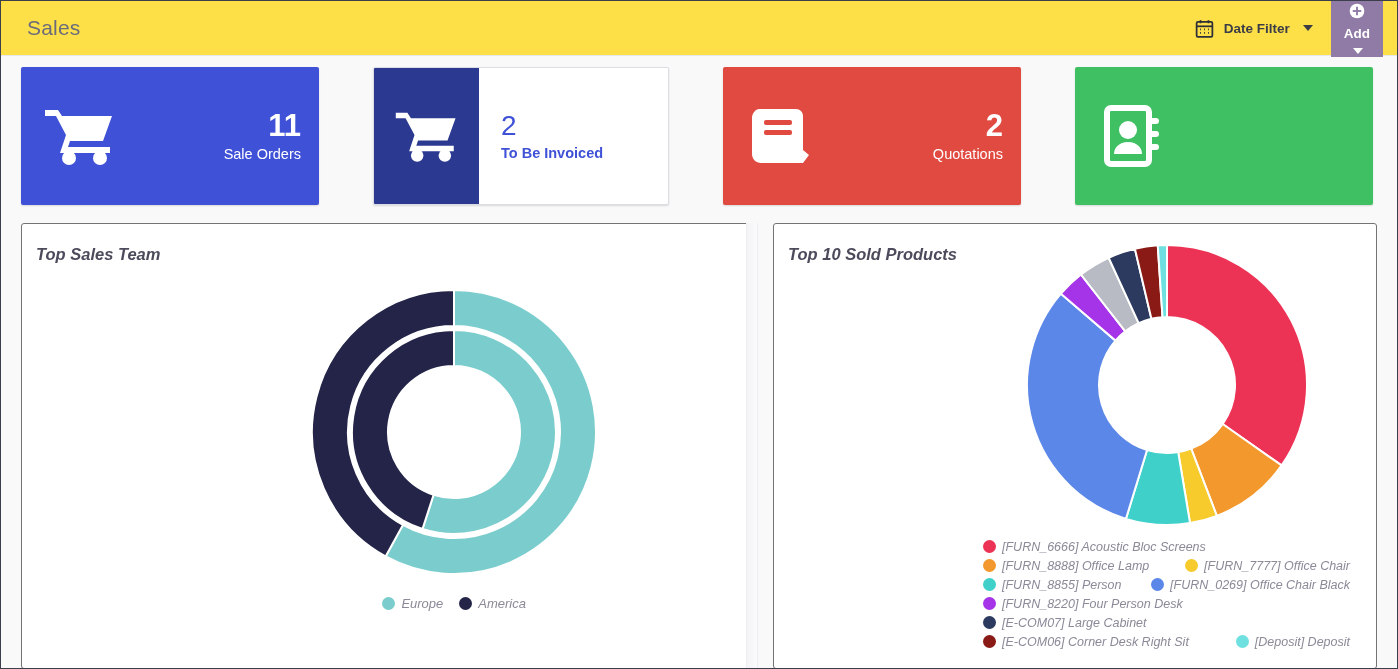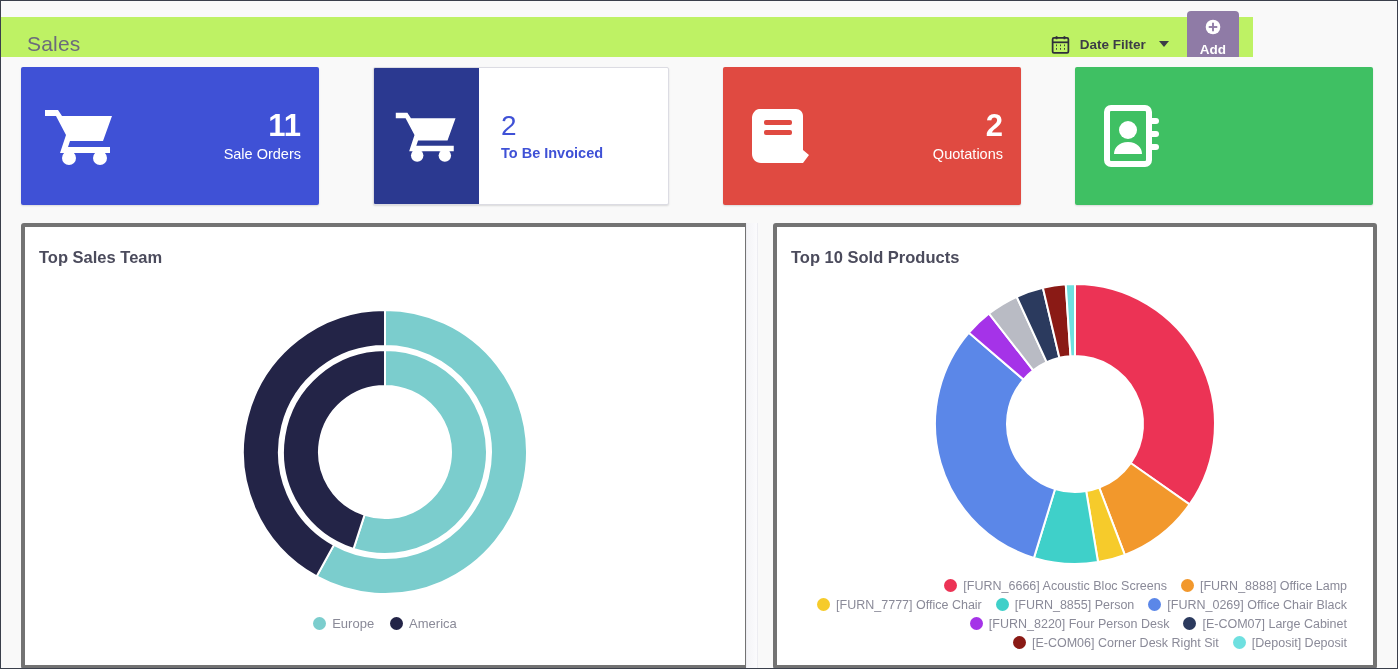--- a/index.html
+++ b/index.html
@@ -12,23 +12,23 @@
   #app {
     position: relative;
     width: 1398px; height: 669px;
     background: #f9f9f9;
     border: 1px solid #3a3f4b;
     overflow: hidden;
   }
 
   
   .topbar {
-    position: absolute; top: 16px; left: 0;
-    width: 1252px; height: 55px;
-    background: #bef264;
+    position: absolute; top: 0; left: 0;
+    width: 1396px; height: 55px;
+    background: #fde047;
     border-bottom: 1px solid #e7e7ec;
     display: flex; align-items: center;
   }
   .page-title {
     margin-left: 26px;
     font-size: 21px;
     color: #6b6b7b;
     font-weight: 400;
     letter-spacing: .2px;
   }
@@ -130,25 +130,25 @@
   
   .panels {
     position: absolute; top: 216px; left: 0;
     width: 1396px; height: 452px;
     display: flex;
     padding: 6px 20px 0 20px;
     gap: 24px;
   }
   .panel {
     background: #ffffff;
-    border: 4px solid #737373;
+    border: 1px solid #737373;
     border-radius: 3px;
     position: relative;
     overflow: hidden;
-    display: flex; flex-direction: column;
+    display: flex; flex-direction: row; font-style: italic;
   }
   .panel.left  { width: 728px; }
   .panel.right { flex: 1; }
   .panel-title {
     font-size: 16.5px;
     font-weight: bold;
     color: #4b4b5c;
     padding: 21px 0 0 14px;
   }
   .panel-body {
@@ -163,21 +163,21 @@
     top: 222px; left: 745px;
     width: 12px; height: 447px;
     background: linear-gradient(to right,#f4f4f7,#fbfbfd);
     border-left: 1px solid #ededf2;
     border-right: 1px solid #ededf2;
   }
 
   
   .legend {
     display: flex; flex-wrap: wrap;
-    justify-content: flex-end;
+    justify-content: space-between;
     column-gap: 14px; row-gap: 5px;
     font-size: 12.5px;
     color: #8a8a98;
     padding: 0 26px;
   }
   .legend-item { display: flex; align-items: center; gap: 6px; cursor: pointer; }
   .legend-dot { width: 13px; height: 13px; border-radius: 50%; flex: none; }
   .legend.team {
     font-size: 13px;
     column-gap: 16px;

